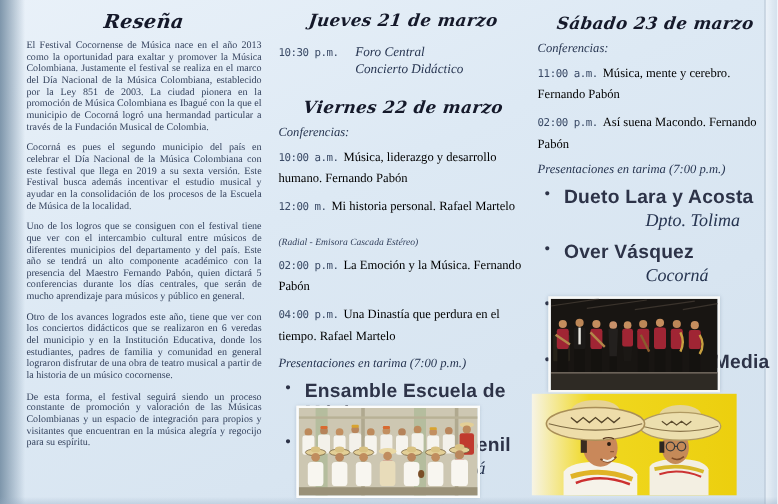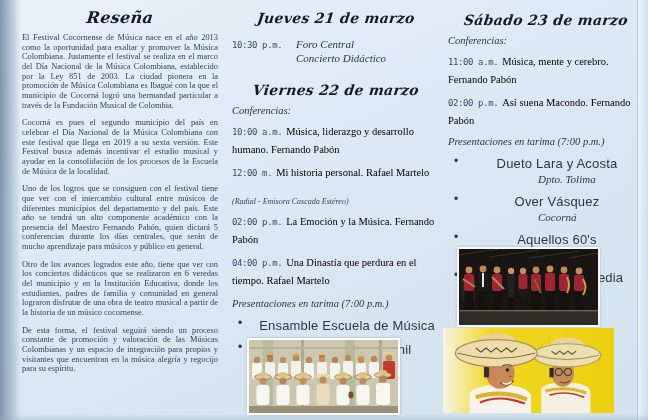--- a/index.html
+++ b/index.html
@@ -51,27 +51,27 @@
   .conf-note { font-size:8px; display:block; margin-top:17px; color:#34425e; }
   .conf-note:empty { display:none; }
 
   .thu-row { display:flex; margin-top:12px; }
   .thu-time { width:64px; flex:0 0 64px; padding-top:2px; }
   .thu-lines { font-size:11px; line-height:1.25; }
 
   .stage-list { margin-top:4px; }
   .stage-item { margin-top:9px; }
   .stage-name {
-    font-family:"Liberation Sans", sans-serif; font-weight:normal;
-    font-size:13px; color:#2d3348; letter-spacing:0.2px; padding-left:22px; position:relative;text-align:center;
+    font-family:"Liberation Sans", sans-serif; font-weight:bold;
+    font-size:16px; color:#2d3348; letter-spacing:0.2px; padding-left:22px; position:relative;
   }
   .stage-name::before {
     content:"\2022"; position:absolute; left:6px; top:-2px; font-size:12px; color:#2d3348;
   }
-  .origin { display:block; font-size:11px; margin-left:90px; margin-top:2px; }
+  .origin { display:block; font-size:15px; margin-left:90px; margin-top:2px; }
   .origin:empty { display:none; }
 
   .photo { position:absolute; box-sizing:border-box; }
   .photo svg { display:block; width:100%; height:100%; }
   .photo-choir { left:247px; top:338px; width:153px; height:77px; border:2px solid #fcfcfa; box-shadow:0 0 3px rgba(90,110,135,0.35); }
   .photo-band  { left:457px; top:247px; width:143px; height:80px; border:2px solid #f8f8f6; box-shadow:0 0 3px rgba(90,110,135,0.3); }
   .photo-men   { left:443px; top:328px; width:171px; height:85px; }
 </style>
 </head>
 <body>

